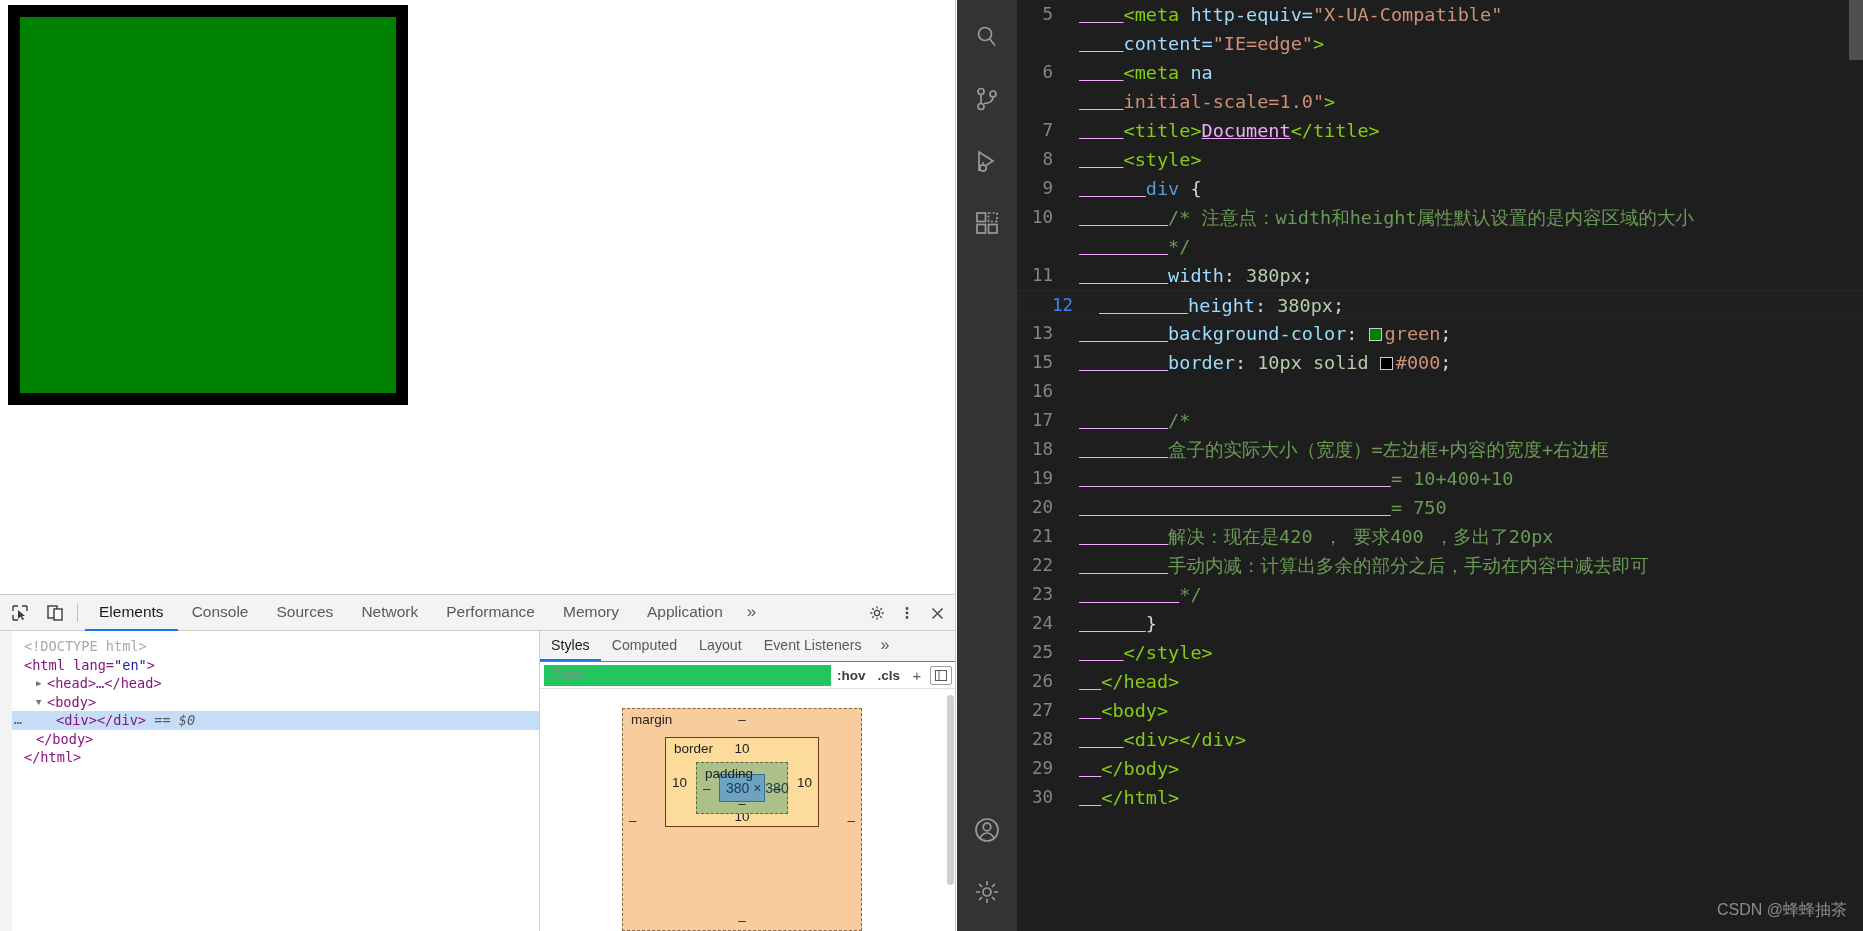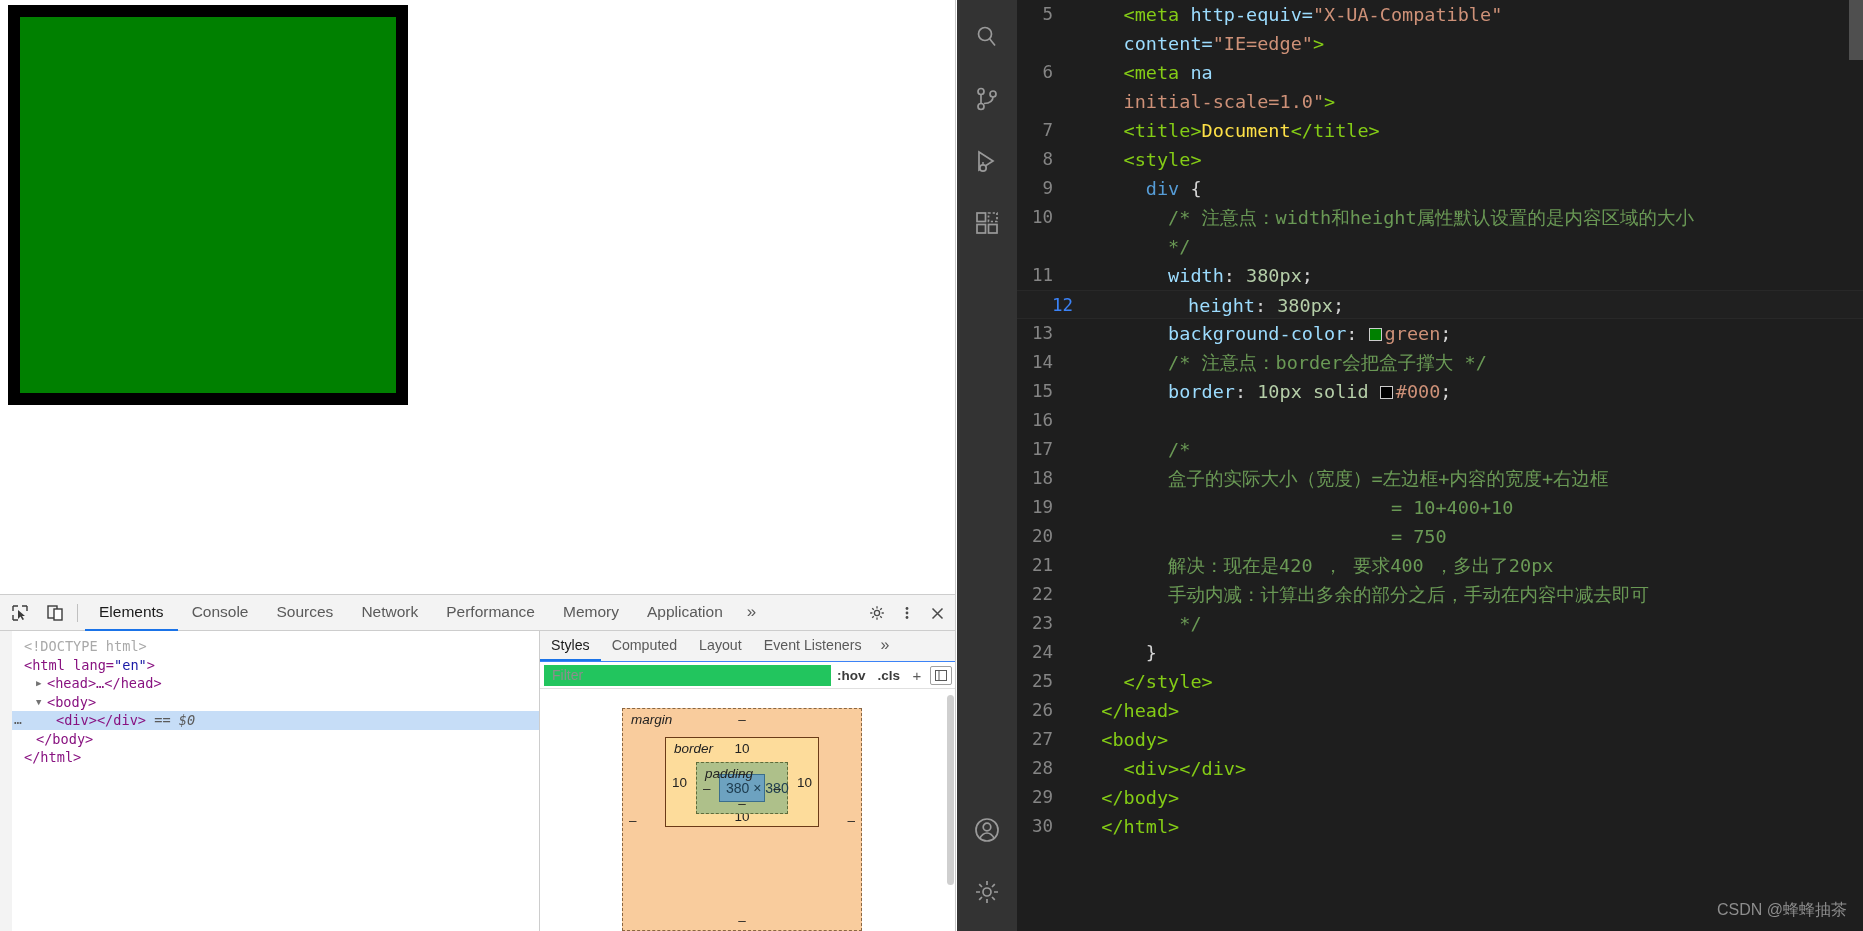--- a/index.html
+++ b/index.html
@@ -191,21 +191,21 @@
     background: #6da2c0;
     border: 1px solid #3b6e8c;
     text-align: center;
     font-size: 14px;
     color: #1c3b4e;
     padding: 5px 6px;
     white-space: nowrap;
   }
   .bm-label {
     position: absolute; left: 8px; top: 3px;
-    font-size: 13.5px; color: #222; font-style: italic;
+    font-size: 13.5px; color: #222;
   }
   .bm-t { position: absolute; left: 0; right: 0; top: 3px; text-align: center; font-size: 13.5px; }
   .bm-b { position: absolute; left: 0; right: 0; bottom: 2px; text-align: center; font-size: 13.5px; }
   .bm-l { position: absolute; left: 6px; top: 50%; transform: translateY(-50%); font-size: 13.5px; }
   .bm-r { position: absolute; right: 6px; top: 50%; transform: translateY(-50%); font-size: 13.5px; }
   .bm-margin > .bm-t, .bm-margin > .bm-b, .bm-margin > .bm-l, .bm-margin > .bm-r { color: #222; }
 
   #styles-scrollbar {
     position: absolute; right: 2px; top: 64px;
     width: 7px; height: 190px;
@@ -258,21 +258,21 @@
   .tag { color: #84cc16; }
   .tagname { color: #569cd6; }
   .attr { color: #9cdcfe; }
   .str { color: #ce9178; }
   .prop { color: #9cdcfe; }
   .num { color: #b5cea8; }
   .val { color: #ce9178; }
   .cmt { color: #6a9955; }
   .punc { color: #d4d4d4; }
   .brace { color: #d4d4d4; }
-  .plain { color: #fde047; }
+  .plain { color: #f0abfc; text-decoration: underline; }
   .swatch {
     display: inline-block; width: 13px; height: 13px;
     border: 1px solid #cccccc; vertical-align: -1px; margin-right: 3px;
   }
   #vscode-scrollbar {
     position: absolute; right: 0; top: 0; width: 14px; height: 60px;
     background: #4f4f4f;
   }
   #watermark {
     position: absolute; right: 16px; bottom: 10px;
@@ -485,21 +485,20 @@
         <div class="code-line"><div class="ln">6</div><div class="code-text"><span class="plain">    </span><span class="tag">&lt;meta </span><span class="attr">na</span></div></div>
         <div class="code-line"><div class="ln"></div><div class="code-text"><span class="plain">    </span><span class="str">initial-scale=1.0"</span><span class="tag">&gt;</span></div></div>
         <div class="code-line"><div class="ln">7</div><div class="code-text"><span class="plain">    </span><span class="tag">&lt;title&gt;</span><span class="plain">Document</span><span class="tag">&lt;/title&gt;</span></div></div>
         <div class="code-line"><div class="ln">8</div><div class="code-text"><span class="plain">    </span><span class="tag">&lt;style&gt;</span></div></div>
         <div class="code-line"><div class="ln">9</div><div class="code-text"><span class="plain">      </span><span class="tagname">div </span><span class="brace">{</span></div></div>
         <div class="code-line"><div class="ln">10</div><div class="code-text"><span class="plain">        </span><span class="cmt">/* 注意点：width和height属性默认设置的是内容区域的大小</span></div></div>
         <div class="code-line"><div class="ln"></div><div class="code-text"><span class="plain">        </span><span class="cmt">*/</span></div></div>
         <div class="code-line"><div class="ln">11</div><div class="code-text"><span class="plain">        </span><span class="prop">width</span><span class="punc">: </span><span class="num">380px</span><span class="punc">;</span></div></div>
         <div class="code-line highlight"><div class="ln cur">12</div><div class="code-text"><span class="plain">        </span><span class="prop">height</span><span class="punc">: </span><span class="num">380px</span><span class="punc">;</span></div></div>
         <div class="code-line"><div class="ln">13</div><div class="code-text"><span class="plain">        </span><span class="prop">background-color</span><span class="punc">: </span><span class="swatch" style="background: rgb(0, 128, 0);"></span><span class="val">green</span><span class="punc">;</span></div></div>
-        <div class="code-line"><div class="ln">14</div><div class="code-text"><span class="plain">        </span><span class="cmt">/* 注意点：border会把盒子撑大 */</span></div></div>
         <div class="code-line"><div class="ln">15</div><div class="code-text"><span class="plain">        </span><span class="prop">border</span><span class="punc">: </span><span class="num">10px solid </span><span class="swatch" style="background: rgb(0, 0, 0);"></span><span class="val">#000</span><span class="punc">;</span></div></div>
         <div class="code-line"><div class="ln">16</div><div class="code-text"></div></div>
         <div class="code-line"><div class="ln">17</div><div class="code-text"><span class="plain">        </span><span class="cmt">/*</span></div></div>
         <div class="code-line"><div class="ln">18</div><div class="code-text"><span class="plain">        </span><span class="cmt">盒子的实际大小（宽度）=左边框+内容的宽度+右边框</span></div></div>
         <div class="code-line"><div class="ln">19</div><div class="code-text"><span class="plain">                            </span><span class="cmt">= 10+400+10</span></div></div>
         <div class="code-line"><div class="ln">20</div><div class="code-text"><span class="plain">                            </span><span class="cmt">= 750</span></div></div>
         <div class="code-line"><div class="ln">21</div><div class="code-text"><span class="plain">        </span><span class="cmt">解决：现在是420 ， 要求400 ，多出了20px</span></div></div>
         <div class="code-line"><div class="ln">22</div><div class="code-text"><span class="plain">        </span><span class="cmt">手动内减：计算出多余的部分之后，手动在内容中减去即可</span></div></div>
         <div class="code-line"><div class="ln">23</div><div class="code-text"><span class="plain">         </span><span class="cmt">*/</span></div></div>
         <div class="code-line"><div class="ln">24</div><div class="code-text"><span class="plain">      </span><span class="brace">}</span></div></div>

